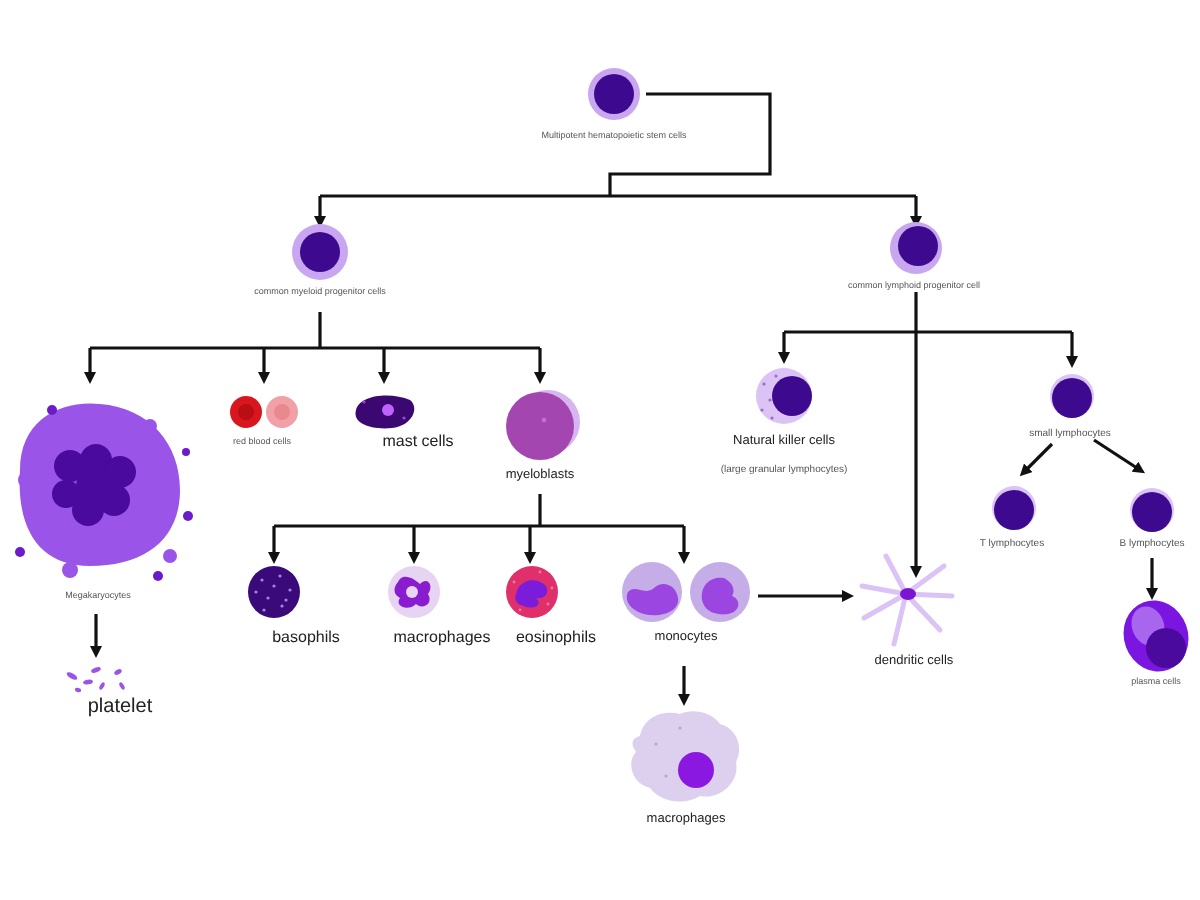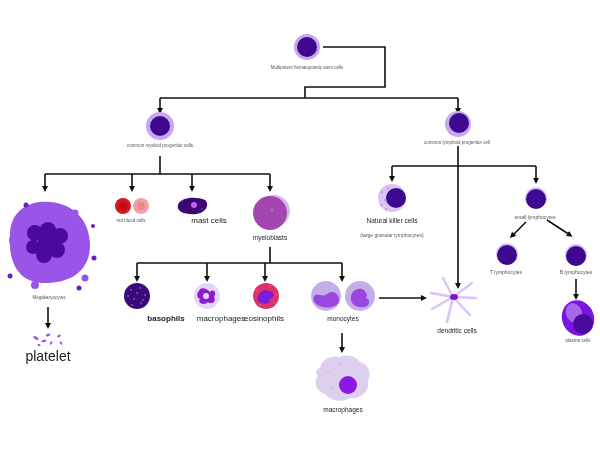--- a/index.html
+++ b/index.html
@@ -2,21 +2,21 @@
 <html><head>
 <meta charset="utf-8">
 <style>
   html,body{margin:0;padding:0;background:#ffffff;}
   body{width:600px;height:450px;position:relative;overflow:hidden;font-family:"Liberation Sans",sans-serif;color:#222;}
   #diagram{position:absolute;left:0;top:0;width:600px;height:450px;}
   .lbl{position:absolute;white-space:nowrap;transform:translateX(-50%);color:#222;}
   .tiny{font-size:4.5px;color:#555;}
   .small{font-size:6.5px;}
   .med{font-size:8px;padding-left:28px;}
-  .big{font-size:14px;}
+  .big{font-size:10px;margin-left:12px;}
 </style>
 </head>
 <body>
 
 <svg id="diagram" viewBox="0 0 600 450" xmlns="http://www.w3.org/2000/svg">
   <defs>
     <marker id="arr" markerWidth="6" markerHeight="6" refX="3" refY="3" orient="auto" markerUnits="userSpaceOnUse">
       <path d="M0,0 L6,3 L0,6 z" fill="#111"></path>
     </marker>
   </defs>
@@ -217,23 +217,23 @@
 <div class="lbl tiny" style="left:307px;top:65px;">Multipotent hematopoietic stem cells</div>
 <div class="lbl tiny" style="left:160px;top:143px;">common myeloid progenitor cells</div>
 <div class="lbl tiny" style="left:457px;top:140px;">common lymphoid progenitor cell</div>
 
 <div class="lbl tiny" style="left:49px;top:295px;">Megakaryocytes</div>
 <div class="lbl big" style="left:48px;top:348px;">platelet</div>
 <div class="lbl tiny" style="left:131px;top:218px;">red blood cells</div>
 <div class="lbl med" style="left:195px;top:216px;">mast cells</div>
 <div class="lbl small" style="left:270px;top:234px;">myeloblasts</div>
 
-<div class="lbl med" style="left:152px;top:314px;font-weight:bold;">basophils</div>
+<div class="lbl med" style="left:139px;top:314px;">basophils</div>
 <div class="lbl med" style="left:207px;top:314px;">macrophages</div>
-<div class="lbl med" style="left:250px;top:314px;">eosinophils</div>
+<div class="lbl med" style="left:264px;top:314px;">eosinophils</div>
 <div class="lbl small" style="left:343px;top:315px;">monocytes</div>
 <div class="lbl small" style="left:343px;top:406px;">macrophages</div>
 <div class="lbl small" style="left:457px;top:327px;">dendritic cells</div>
 
 <div class="lbl small" style="left:392px;top:217px;">Natural killer cells</div>
 <div class="lbl tiny" style="left:392px;top:232px;font-size:5px;">(large granular lymphocytes)</div>
 <div class="lbl tiny" style="left:535px;top:214px;font-size:5px;">small lymphocytes</div>
 <div class="lbl tiny" style="left:506px;top:269px;font-size:5px;">T lymphocytes</div>
 <div class="lbl tiny" style="left:576px;top:269px;font-size:5px;">B lymphocytes</div>
 <div class="lbl tiny" style="left:578px;top:338px;">plasma cells</div>

